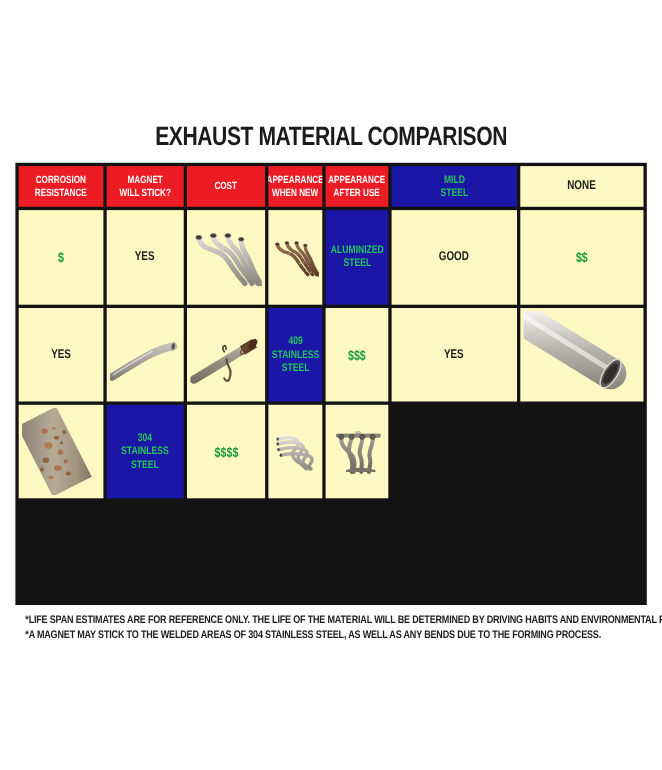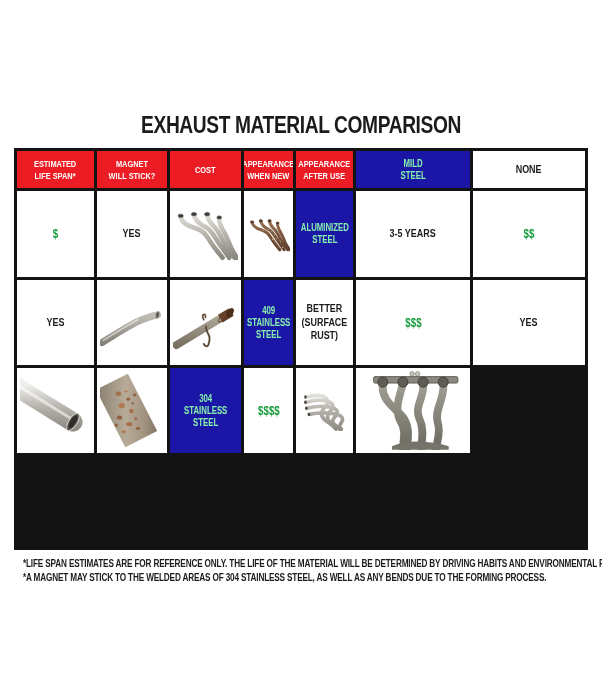--- a/index.html
+++ b/index.html
@@ -5,25 +5,25 @@
   html,body{margin:0;padding:0;background:#fff;}
   .canvas{position:relative;width:602px;height:700px;background:#ffffff;overflow:hidden;
           font-family:"Liberation Sans",sans-serif;padding-left:24px;}
   .title{position:absolute;left:0;top:111px;width:602px;margin:0;text-align:center;
          font-size:24px;font-weight:bold;color:#1b1b1b;letter-spacing:-0.5px;
          transform:scaleX(0.80);transform-origin:50% 0;white-space:nowrap;}
   .table{position:absolute;left:14px;top:148px;width:574px;height:402px;
          background:#131313;display:grid;box-sizing:border-box;padding:3px;gap:3px;
          grid-template-columns:77px 70px 71px 49px 57px 114px 112px;
          grid-template-rows:37px 86px 85px 85px 93px;}
-  .cell{background:#ffffff;display:flex;align-items:center;justify-content:center;
+  .cell{background:#fef9c3;display:flex;align-items:center;justify-content:center;
         text-align:center;overflow:hidden;}
   .th{background:#ec1c24;color:#ffffff;}
   .th .cond{font-size:9.5px;line-height:1.18;}
-  .mat{background:#1c16a6;color:#86efac;}
+  .mat{background:#1c16a6;color:#22c55e;}
   .mat .cond{font-size:10px;line-height:1.2;}
   .cond{display:block;font-weight:bold;white-space:pre-line;
         transform:scaleX(0.78);transform-origin:50% 50%;letter-spacing:0;}
   .txt .cond{font-size:11.5px;line-height:1.2;color:#1b1b1b;}
   .cost .cond{font-size:12.5px;color:#149a38;}
   .photo{padding:3px;box-sizing:border-box;}
   .photo svg{width:100%;height:100%;display:block;}
   .footnotes{position:absolute;left:23px;top:557px;width:700px;
              transform:scaleX(0.82);transform-origin:0 0;}
   .footnotes .fn{font-size:10px;line-height:13.5px;font-weight:bold;color:#1b1b1b;
@@ -32,22 +32,22 @@
 </head>
 <body>
 
 <div class="canvas">
 
   <h1 class="title">EXHAUST MATERIAL COMPARISON</h1>
 
   <div class="table">
 
     <div class="cell th">
-        <span class="cond">ESTIMATED
-LIFE SPAN*</span>
+        <span class="cond">CORROSION
+RESISTANCE</span>
       </div>
     <div class="cell th">
         <span class="cond">MAGNET
 WILL STICK?</span>
       </div>
     <div class="cell th">
         <span class="cond">COST</span>
       </div>
     <div class="cell th">
         <span class="cond">APPEARANCE
@@ -130,21 +130,21 @@
             <circle cx="76" cy="44" r="1.5"></circle>
         </g>
       </svg>
     </div>
 
     <div class="cell mat">
         <span class="cond">ALUMINIZED
 STEEL</span>
       </div>
     <div class="cell txt">
-        <span class="cond">3-5 YEARS</span>
+        <span class="cond">GOOD</span>
       </div>
     <div class="cell cost">
         <span class="cond">$$</span>
       </div>
     <div class="cell txt">
         <span class="cond">YES</span>
       </div>
 
     <div class="cell photo" role="img" aria-label="new-aluminized-bent-pipe-photo">
       <svg viewBox="0 0 118 86">
@@ -177,25 +177,20 @@
         <ellipse cx="88" cy="35" rx="3" ry="8.5" transform="rotate(31 88 35)" fill="none" stroke="#6f4a30" stroke-width="2"></ellipse>
         <path d="M56 38 C50 28 60 24 59 34" fill="none" stroke="#5c4a36" stroke-width="3" stroke-linecap="round"></path>
         <path d="M60 50 C58 62 72 64 64 84 C62 88 58 86 56 82" fill="none" stroke="#5c4a36" stroke-width="3.5" stroke-linecap="round"></path>
       </svg>
     </div>
 
     <div class="cell mat">
         <span class="cond">409
 STAINLESS
 STEEL</span>
-      </div>
-    <div class="cell txt">
-        <span class="cond">BETTER
-(SURFACE
-RUST)</span>
       </div>
     <div class="cell cost">
         <span class="cond">$$$</span>
       </div>
     <div class="cell txt">
         <span class="cond">YES</span>
       </div>
 
     <div class="cell photo" role="img" aria-label="new-polished-stainless-pipe-photo">
       <svg viewBox="0 0 118 86">

